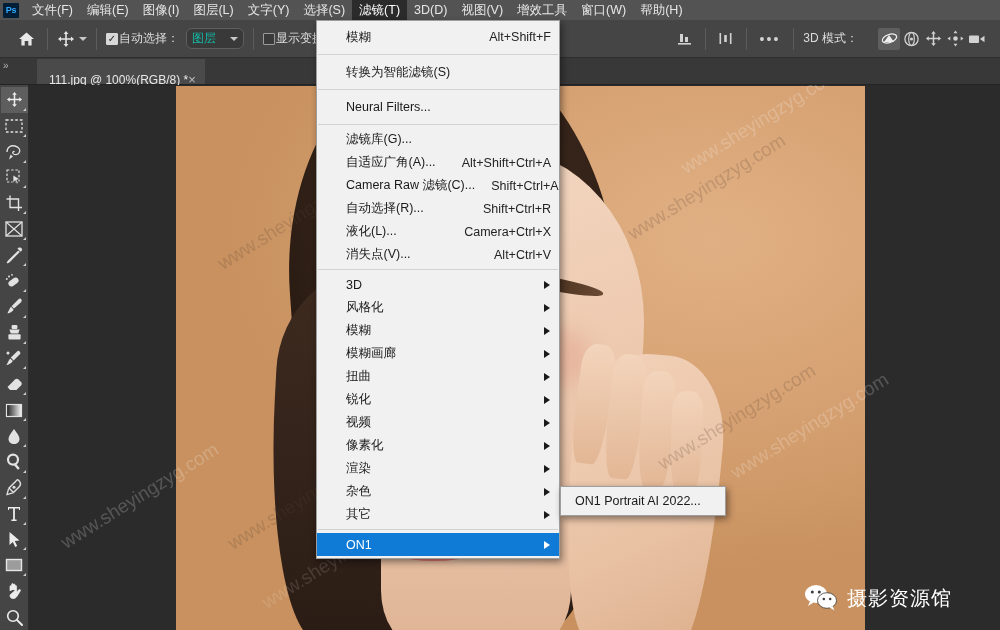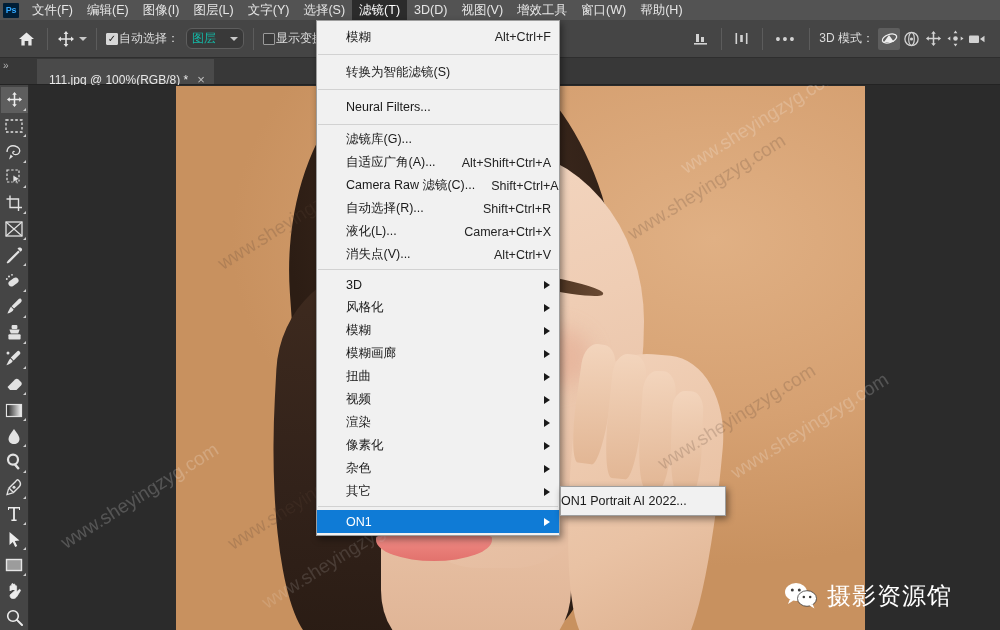--- a/index.html
+++ b/index.html
@@ -68,21 +68,21 @@
     background: #383838; border-bottom: 1px solid #232323;
     display: flex; align-items: flex-end;
   }
   .collapse-arrows {
     position: absolute; left: 3px; top: 2px; font-size: 10px; color: #b4b4b4;
     letter-spacing: -1px;
   }
   .doc-tab {
     margin-left: 37px; height: 25px; background: #4a4a4a;
     display: flex; align-items: center; padding: 16px 9px 0 12px;
-    font-size: 12px; color: #e8e8e8; gap: 9px;
+    font-size: 12px; color: #e8e8e8; 
   }
   .tab-x { font-size: 13px; color: #bfbfbf; }
 
   
   .toolbar {
     position: absolute; top: 85px; left: 0; width: 29px; bottom: 0;
     background: #454545; border-right: 1px solid #2e2e2e;
     display: flex; flex-direction: column; align-items: center; padding-top: 2px;
   }
   .tool {
@@ -203,33 +203,33 @@
     position: absolute; right: 9px; width: 0; height: 0;
     border-top: 4.5px solid transparent; border-bottom: 4.5px solid transparent;
     border-left: 6px solid #1a1a1a;
   }
   .submenu {
     position: absolute; left: 560px; top: 486px; width: 166px;
     background: #f1f1f1; border: 1px solid #9e9e9e;
     box-shadow: 2px 3px 7px rgba(0,0,0,0.45);
     font-size: 12.5px; color: #1a1a1a; padding: 2px 0;
   }
-  .submenu .row { height: 24px; display: flex; align-items: center; }
+  .submenu .row { height: 24px; display: flex; align-items: center; padding-left: 14px; }
 
   
   .wm {
     position: absolute; color: rgba(255,255,255,0.20); font-size: 19px;
     transform: rotate(-32deg); pointer-events: none; white-space: nowrap;
     font-family: "Liberation Sans", sans-serif;
   }
   .wm.dark { color: rgba(90,70,55,0.22); }
   .brand {
     position: absolute; right: 12px; bottom: 18px;
     display: flex; align-items: center; gap: 9px;
-    color: #ffffff; font-size: 24px; letter-spacing: 1px; text-align: right;
+    color: #ffffff; font-size: 20px; letter-spacing: 1px; text-align: right;
   }
   .wechat { width: 34px; height: 28px; position: relative; }
 </style>
 </head>
 <body>
 
 <div id="app">
 
   <div class="menubar">
     <div class="ps-logo">Ps</div>
@@ -286,21 +286,21 @@
     <div class="icnbtn">
       <svg width="15" height="15" viewBox="0 0 15 15">
           <rect x="1.5" y="2" width="1.6" height="11" fill="#d2d2d2"></rect>
           <rect x="11.9" y="2" width="1.6" height="11" fill="#d2d2d2"></rect>
           <rect x="6.2" y="4" width="2.6" height="7" fill="#d2d2d2"></rect>
         </svg>
     </div>
     <div class="sep"></div>
     <div class="dots">•••</div>
     <div class="sep"></div>
-    <span style="margin-right:4px">3D 模式：</span>
+    <span style="margin-right:20px">3D 模式：</span>
     <div class="icnbtn sel">
       <svg width="17" height="15" viewBox="0 0 17 15">
           <ellipse cx="8.5" cy="7.5" rx="7.5" ry="4" fill="none" stroke="#efefef" stroke-width="1.3" transform="rotate(-20 8.5 7.5)"></ellipse>
           <path d="M3 11 L8 4 L13 11 Z" fill="#efefef"></path>
         </svg>
     </div>
     <div class="icnbtn">
       <svg width="17" height="16" viewBox="0 0 17 16">
           <circle cx="8.5" cy="8" r="6.6" fill="none" stroke="#d2d2d2" stroke-width="1.3"></circle>
           <ellipse cx="8.5" cy="8" rx="2.8" ry="6.3" fill="none" stroke="#d2d2d2" stroke-width="1.2"></ellipse>
@@ -511,21 +511,21 @@
     <div class="wm" style="left:640px;top:25px">www.sheyingzyg.com</div>
     <div class="wm" style="left:690px;top:330px">www.sheyingzyg.com</div>
     <div class="wm" style="left:20px;top:400px">www.sheyingzyg.com</div>
   </div>
 
   <div class="wm" style="left:250px;top:545px;color:rgba(255,255,255,0.13)">www.sheyingzyg.com</div>
 
   <div class="menu" id="filter-menu">
       <div class="row big">
         <span>模糊</span>
-        <span class="sc">Alt+Ctrl+F</span>
+        <span class="sc">Alt+Shift+F</span>
       </div>
       <div class="divider"></div>
       <div class="row big">
         <span>转换为智能滤镜(S)</span>
       </div>
       <div class="divider"></div>
       <div class="row big">
         <span>Neural Filters...</span>
       </div>
       <div class="divider"></div>
@@ -567,29 +567,33 @@
       </div>
       <div class="row">
         <span>模糊画廊</span>
         <span class="arrow"></span>
       </div>
       <div class="row">
         <span>扭曲</span>
         <span class="arrow"></span>
       </div>
       <div class="row">
+        <span>锐化</span>
+        <span class="arrow"></span>
+      </div>
+      <div class="row">
         <span>视频</span>
         <span class="arrow"></span>
       </div>
       <div class="row">
+        <span>像素化</span>
+        <span class="arrow"></span>
+      </div>
+      <div class="row">
         <span>渲染</span>
-        <span class="arrow"></span>
-      </div>
-      <div class="row">
-        <span>像素化</span>
         <span class="arrow"></span>
       </div>
       <div class="row">
         <span>杂色</span>
         <span class="arrow"></span>
       </div>
       <div class="row">
         <span>其它</span>
         <span class="arrow"></span>
       </div>

